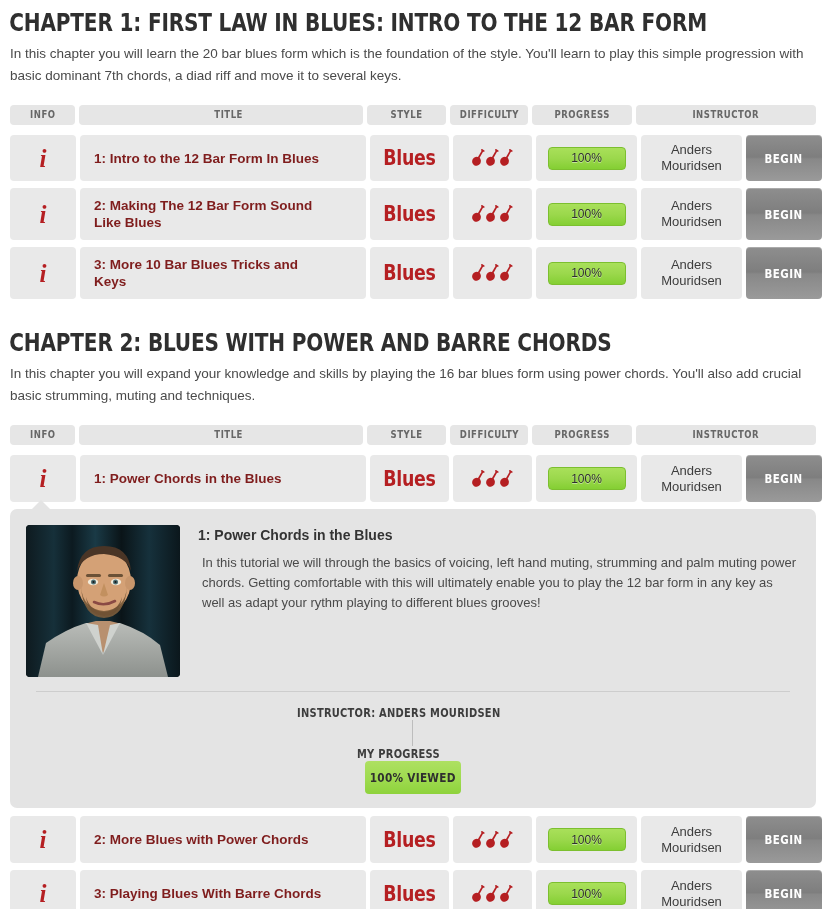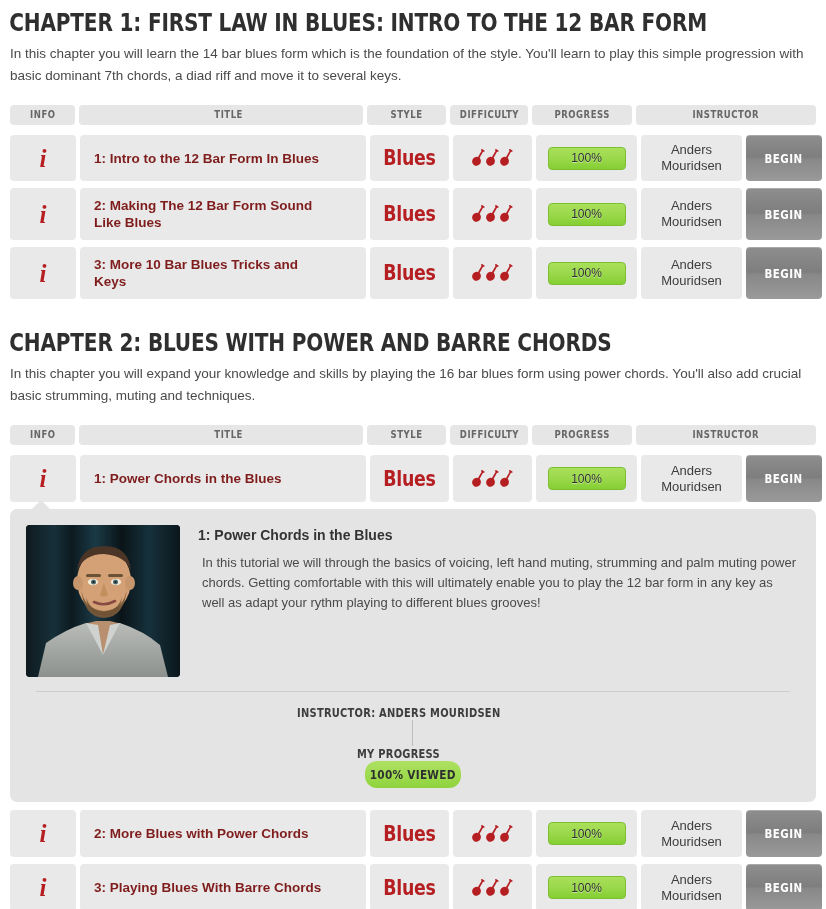--- a/index.html
+++ b/index.html
@@ -233,22 +233,22 @@
     font-family: "DejaVu Sans Condensed", "Liberation Sans Narrow", "Liberation Sans", sans-serif;
     font-size: 12.5px;
     font-weight: bold;
     color: #3d3d3d;
     letter-spacing: 0.3px;
     white-space: nowrap;
     margin-right: 18px;
   }
   .foot-bar {
     flex: 1 1 auto;
-    height: 27px;
-    border-radius: 12px;
+    height: 33px;
+    border-radius: 4px;
     background: #b91c1c;
     overflow: hidden;
     position: relative;
   }
   .foot-bar-fill {
     height: 100%;
     background: linear-gradient(to bottom, #aee062 0%, #9edb4f 55%, #8ed23c 100%);
     display: flex;
     align-items: center;
     justify-content: center;
@@ -262,21 +262,21 @@
 
   .spacer-14 { height: 14px; }
   .spacer-8  { height: 8px; }
 </style>
 </head>
 <body>
 
 <div class="page">
 
   <h1 class="chapter-title">CHAPTER 1: FIRST LAW IN BLUES: INTRO TO THE 12 BAR FORM</h1>
-  <p class="chapter-desc">In this chapter you will learn the 14 bar blues form which is the foundation of the style. You'll learn to play this simple progression with basic dominant 7th chords, a diad riff and move it to several keys.</p>
+  <p class="chapter-desc">In this chapter you will learn the 20 bar blues form which is the foundation of the style. You'll learn to play this simple progression with basic dominant 7th chords, a diad riff and move it to several keys.</p>
 
   <div class="course-table">
     <div class="thead">
       <div class="th c-info"><span>INFO</span></div>
       <div class="th c-title"><span>TITLE</span></div>
       <div class="th c-style"><span>STYLE</span></div>
       <div class="th c-diff"><span>DIFFICULTY</span></div>
       <div class="th c-progress"><span>PROGRESS</span></div>
       <div class="th c-instr" style="width:181px"><span>INSTRUCTOR</span></div>
     </div>

